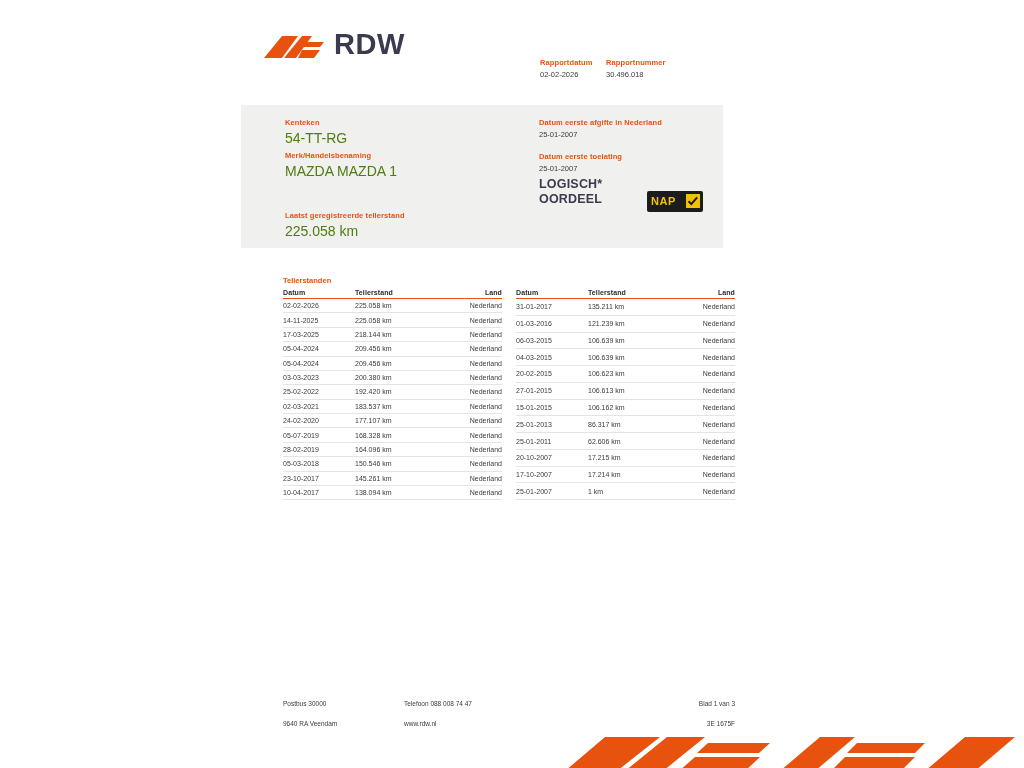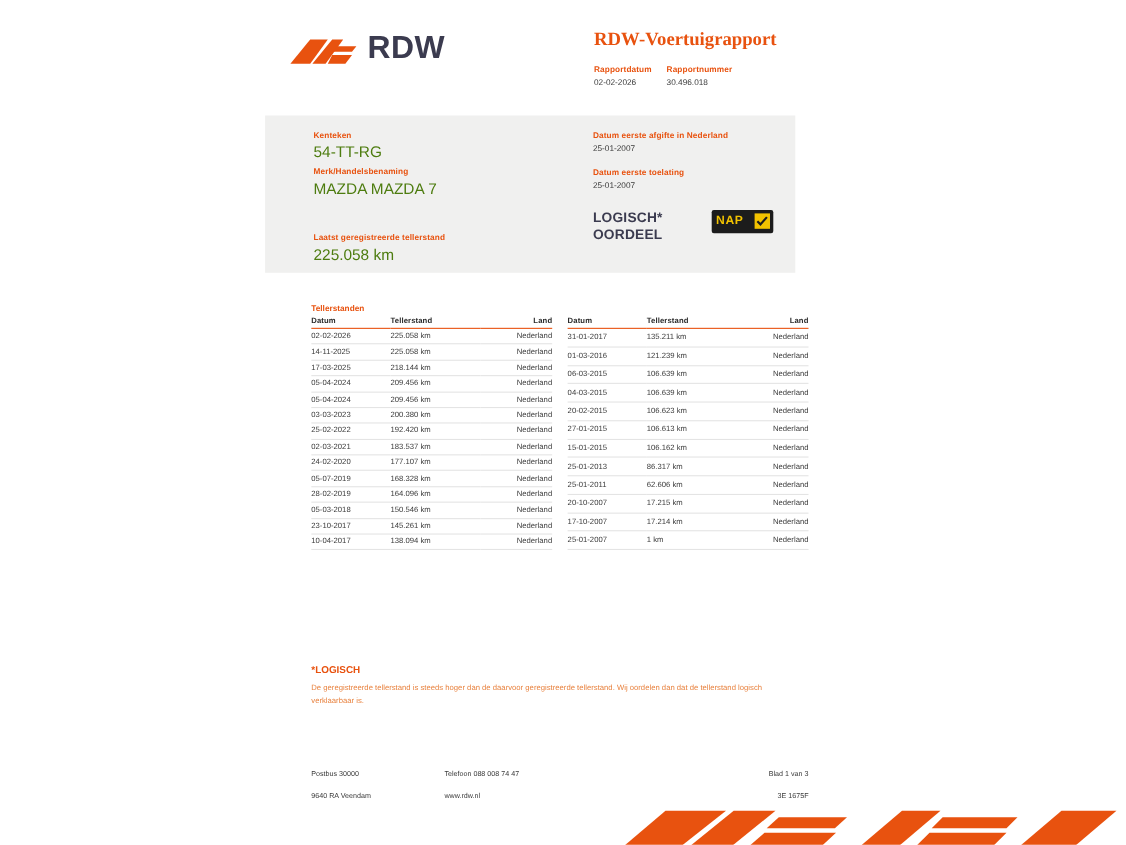--- a/index.html
+++ b/index.html
@@ -102,21 +102,21 @@
     margin-top: 3px;
   }
   .p-kenteken { position: absolute; left: 44px; top: 13px; }
   .p-merk     { position: absolute; left: 44px; top: 46px; }
   .p-teller   { position: absolute; left: 44px; top: 106px; }
   .p-afgifte  { position: absolute; left: 298px; top: 13px; }
   .p-toelating{ position: absolute; left: 298px; top: 47px; }
   .p-oordeel {
     position: absolute;
     left: 298px;
-    top: 86px;
+    top: 72px;
     font-size: 12.5px;
     font-weight: bold;
     color: #3b3b4f;
     line-height: 15px;
     letter-spacing: 0.2px;
   }
   .nap-badge {
     position: absolute;
     left: 406px;
     top: 86px;
@@ -240,40 +240,39 @@
       <svg width="72" height="32" viewBox="0 0 72 32">
         <path d="M2 28 L20 6 L36 6 L20 28 Z" fill="#e8520f"></path>
         <path d="M22 28 L40 6 L50 6 L34 28 Z" fill="#e8520f"></path>
         <path d="M40 20 L58 20 L52 28 L36 28 Z" fill="#e8520f"></path>
         <path d="M44 12 L62 12 L58 17 L41 17 Z" fill="#e8520f"></path>
       </svg>
     </div>
     <div class="logo-text">RDW</div>
   </div>
 
-  <div class="report-title">RDW-Voertuigrapport</div>
 
   <div class="rep-meta">
     <div class="col col1">
       <div class="lbl">Rapportdatum</div>
       <div class="val">02-02-2026</div>
     </div><div class="col">
       <div class="lbl">Rapportnummer</div>
       <div class="val">30.496.018</div>
     </div>
   </div>
 
   <div class="panel">
     <div class="p-kenteken">
       <div class="lbl">Kenteken</div>
       <div class="big">54-TT-RG</div>
     </div>
     <div class="p-merk">
       <div class="lbl">Merk/Handelsbenaming</div>
-      <div class="big">MAZDA MAZDA 7</div>
+      <div class="big">MAZDA MAZDA 1</div>
     </div>
     <div class="p-teller">
       <div class="lbl">Laatst geregistreerde tellerstand</div>
       <div class="big">225.058 km</div>
     </div>
     <div class="p-afgifte">
       <div class="lbl">Datum eerste afgifte in Nederland</div>
       <div class="small">25-01-2007</div>
     </div>
     <div class="p-toelating">
@@ -456,24 +455,20 @@
             <tr>
               <td>25-01-2007</td>
               <td>1 km</td>
               <td class="r">Nederland</td>
             </tr>
           </tbody>
       </table>
     </div>
   </div>
 
-  <div class="footnote">
-    <div class="fn-title"><span class="star">*</span><span>LOGISCH</span></div>
-    <div class="fn-body">De geregistreerde tellerstand is steeds hoger dan de daarvoor geregistreerde tellerstand. Wij oordelen dan dat de tellerstand logisch verklaarbaar is.</div>
-  </div>
 
   <div class="footer">
     <div class="fcol fc1">
       <div>Postbus 30000</div>
       <div class="l2">9640 RA Veendam</div>
     </div>
     <div class="fcol fc2">
       <div>Telefoon 088 008 74 47</div>
       <div class="l2">www.rdw.nl</div>
     </div>

